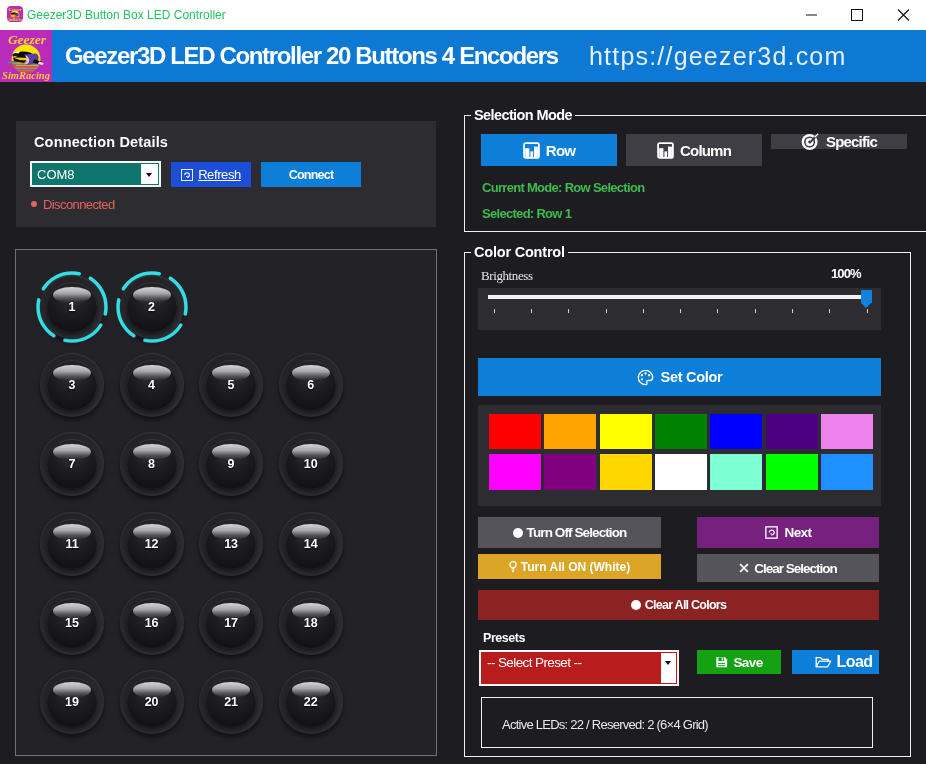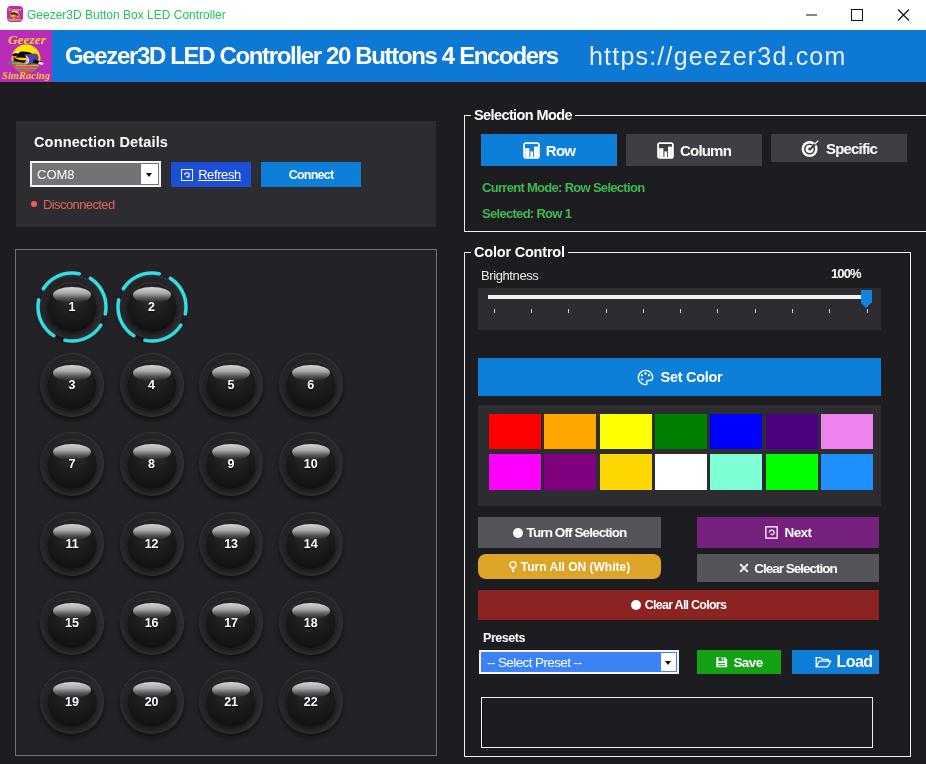--- a/index.html
+++ b/index.html
@@ -31,21 +31,21 @@
   #selfs { left:464px; top:115px; width:494px; height:117px; }
   #colorfs { left:464px; top:252px; width:447px; height:505px; }
 
   .btn { position:absolute; display:flex; align-items:center; justify-content:center; color:#fff; font-weight:bold; gap:7px; }
   .dot10 { display:inline-block; width:10px; height:10px; border-radius:50%; background:#fff; }
   .blue { background:#0d7fd9; }
   .gray { background:#54545a; }
 
   
   #conntitle { left:34px; top:134px; font-size:14.5px; font-weight:bold; color:#fff; letter-spacing:0.15px; }
-  #combo { left:30px; top:161px; width:131px; height:26px; background:#737373; border:2px solid #f5f5f5; }
+  #combo { left:30px; top:161px; width:131px; height:26px; background:#0f766e; border:2px solid #f5f5f5; }
   #combo span { position:absolute; left:5px; top:4px; font-size:13px; color:#fff; }
   #comboarrow { position:absolute; right:1px; top:1px; bottom:1px; width:17px; background:#fff; }
   #comboarrow:after { content:""; position:absolute; left:5px; top:9px; border:3.5px solid transparent; border-top:4.5px solid #111; }
   #refreshbtn { left:171px; top:162px; width:80px; height:25px; background:#1d4ed8; font-size:13px; font-weight:normal; letter-spacing:-0.4px; gap:5px;text-decoration:underline; }
   #connectbtn { left:261px; top:162px; width:100px; height:25px; font-size:12.5px; letter-spacing:-0.75px; }
   #disc { left:31px; top:197px; font-size:13px; color:#e4635c; letter-spacing:-0.6px; }
   #discdot { display:inline-block; width:6px; height:6px; border-radius:50%; background:#e4635c; margin-right:6px; vertical-align:2px; }
 
   
   .led { position:absolute; width:64px; height:64px; margin-left:-32px; margin-top:-32px; border-radius:50%;
@@ -54,55 +54,55 @@
   .led .face { position:absolute; left:7px; top:7px; width:50px; height:50px; border-radius:50%;
          background:radial-gradient(circle at 50% 30%, #303034 0%, #1d1d20 42%, #0b0b0d 100%);
          box-shadow:inset 0 1px 1px rgba(255,255,255,0.10), 0 4px 6px rgba(0,0,0,0.55); }
   .led .gloss { position:absolute; left:13px; top:12px; width:38px; height:16px; border-radius:50%;
          background:linear-gradient(#cfd1d2 4%, #a5a7a9 40%, #55555a 70%, rgba(30,30,32,0) 97%); }
   .led .num { position:absolute; left:0; top:0; width:64px; height:64px; display:flex; align-items:center; justify-content:center;
          font-size:12.5px; font-weight:bold; color:#fff; text-shadow:0 1px 2px #000; }
   .led svg.ring { position:absolute; left:-7px; top:-7px; }
 
   
-  #brightlabel { left:481px; top:268px; font-size:13px; color:#e8e8e8; letter-spacing:-0.4px; }
+  #brightlabel { left:481px; top:268px; font-size:13px; color:#e8e8e8; letter-spacing:-0.4px;font-family:Liberation Serif, serif; }
   #brightval { left:831px; top:266px; font-size:13px; font-weight:bold; color:#fff; letter-spacing:-0.9px; }
   #sliderpanel { left:478px; top:288px; width:403px; height:42px; background:#2d2d31; }
   #track { position:absolute; left:10px; top:7px; width:382px; height:4px; background:#f2f2f2; }
   #thumb { position:absolute; left:383px; top:2px; width:11px; height:13px; background:#1182e0; }
   #thumb:after { content:""; position:absolute; left:0; top:13px; border-left:5.5px solid transparent; border-right:5.5px solid transparent; border-top:5px solid #1182e0; }
   .tick { position:absolute; top:21px; width:1px; height:4px; background:#cfcfcf; }
 
   #setcolor { left:478px; top:358px; width:403px; height:38px; font-size:14.5px; letter-spacing:-0.3px; }
   #palette { left:478px; top:405px; width:403px; height:101px; background:#2d2d31; }
   .sw { position:absolute; width:52px; height:35px; }
 
   #turnoff { left:478px; top:517px; width:183px; height:31px; font-size:13.5px; letter-spacing:-0.9px; gap:4px; }
   #nextbtn { left:697px; top:517px; width:182px; height:31px; font-size:13.5px; background:#76217e; letter-spacing:-0.6px; }
-  #turnall { left:478px; top:554px; width:183px; height:25px; font-size:12px; background:#dca527; letter-spacing:0px; gap:4px;border-radius:8px; }
+  #turnall { left:478px; top:554px; width:183px; height:25px; font-size:12px; background:#dca527; letter-spacing:0px; gap:4px; }
   #clearsel { left:697px; top:554px; width:182px; height:28px; font-size:13.5px; letter-spacing:-1px; gap:5px; }
   #clearall { left:478px; top:590px; width:401px; height:30px; font-size:12.5px; background:#8a2322; letter-spacing:-0.75px; gap:4px; }
 
   #presetlabel { left:483px; top:631px; font-size:12.5px; font-weight:bold; color:#fff; letter-spacing:-0.45px; }
-  #presetdd { left:479px; top:650px; width:200px; height:24px; background:#3b82f6; border:2px solid #f5f5f5; }
+  #presetdd { left:479px; top:650px; width:200px; height:36px; background:#b91c1c; border:2px solid #f5f5f5; }
   #presetdd span { position:absolute; left:6px; top:3px; font-size:13.5px; color:#fff; letter-spacing:-0.6px; }
   #ddarrow { position:absolute; right:1px; top:1px; bottom:1px; width:15px; background:#fff; }
   #ddarrow:after { content:""; position:absolute; left:4px; top:8px; border:3.5px solid transparent; border-top:4.5px solid #111; }
   #savebtn { left:697px; top:650px; width:84px; height:24px; font-size:13.5px; background:#14a214; letter-spacing:-0.6px; gap:5px; }
   #loadbtn { left:792px; top:650px; width:87px; height:24px; font-size:16px; letter-spacing:-0.6px; gap:5px;padding-left:16px; }
 
   #bbconf { left:481px; top:697px; width:392px; height:51px; border:1px solid #f0f0f0; }
   #bbconf .fieldtitle { font-size:15px; left:8px; }
   #bbtext { position:absolute; left:20px; top:19px; font-size:13px; color:#e8e8e8; letter-spacing:-0.75px; }
 
   #modetext1 { left:482px; top:180px; font-size:13px; font-weight:bold; color:#3fba4f; letter-spacing:-0.7px; }
   #modetext2 { left:482px; top:206px; font-size:13px; font-weight:bold; color:#3fba4f; letter-spacing:-0.7px; }
   #rowbtn { left:481px; top:134px; width:136px; height:32px; font-size:15px; letter-spacing:-0.8px; gap:6px; }
   #colbtn { left:626px; top:134px; width:136px; height:32px; font-size:15px; background:#3e3e44; letter-spacing:-0.8px; gap:6px; }
-  #specbtn { left:771px; top:134px; width:136px; height:28px; font-size:15px; background:#3e3e44; letter-spacing:-0.8px; gap:6px; }
+  #specbtn { left:771px; top:134px; width:136px; height:15px; font-size:15px; background:#3e3e44; letter-spacing:-0.8px; gap:6px; }
 </style>
 </head>
 <body>
 
 <div class="abs" id="titlebar"></div>
 <div class="abs" id="titleicon" style="left:7px;top:6px;width:16px;height:16px;border-radius:4px;background:#b92bb9;overflow:hidden;">
 <svg width="16" height="16" viewBox="0 0 52 52">
       <circle cx="26" cy="29" r="14.5" fill="url(#sun2)"></circle>
 <defs>
         <linearGradient id="sun2" x1="0" y1="0" x2="0" y2="1">
@@ -403,13 +403,14 @@
       <rect x="7.8" y="2.4" width="1.7" height="2.8" fill="#fff"></rect>
       <rect x="3.4" y="8.2" width="8.2" height="1.1" fill="#14a214"></rect>
       <rect x="3.4" y="10.6" width="8.2" height="1.1" fill="#14a214"></rect>
     </svg>Save</div>
 <div class="btn blue" id="loadbtn"><svg width="17" height="14" viewBox="0 0 17 14">
       <path d="M1.2 11.8 V2.6 h4.4 l1.6 1.8 h6 v2" fill="none" stroke="#fff" stroke-width="1.3"></path>
       <path d="M1.2 11.8 L4.2 6.2 h11.6 L12.6 11.8 Z" fill="none" stroke="#fff" stroke-width="1.3" stroke-linejoin="round"></path>
     </svg>Load</div>
 
 <div class="abs fieldset" id="bbconf">
+    <span id="bbtext">Active LEDs: 22 / Reserved: 2 (6×4 Grid)</span>
   </div>
 
 </body></html>

